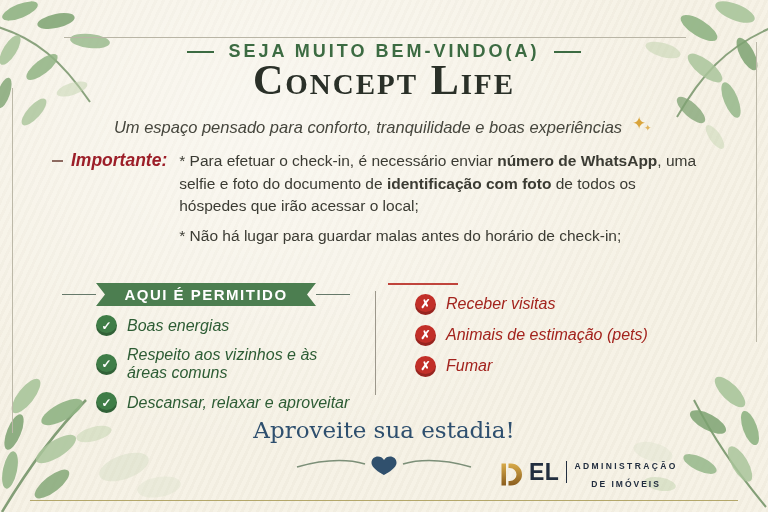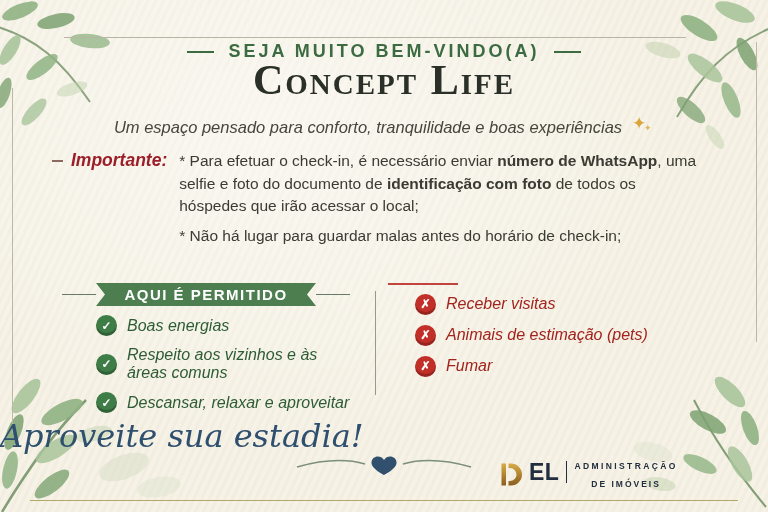--- a/index.html
+++ b/index.html
@@ -57,22 +57,22 @@
   .perm-item{display:flex;align-items:center;gap:10px;}
   .badge{width:21px;height:21px;border-radius:50%;flex:none;display:flex;align-items:center;justify-content:center;
     color:#fff;font-size:12px;font-weight:bold;box-shadow:inset 0 -3px 0 rgba(0,0,0,.22);}
   .badge-green{background:#3f7d47;}
   .badge-red{background:#c22f28;}
   .item-text{font-style:italic;font-size:16px;font-weight:500;}
   .item-text-green{color:#2d5c34;}
   .item-text-red{color:#a3231d;}
 
   
-  .farewell{position:absolute;top:417px;left:0;right:0;text-align:left;
-    font-family:"DejaVu Serif",serif;font-style:italic;font-size:32px;color:#2e4f6e;}
+  .farewell{position:absolute;top:417px;left:0;right:0;text-align:center;
+    font-family:"DejaVu Serif",serif;font-size:23px;color:#2e4f6e;}
   .flourish{position:absolute;top:451px;left:50%;transform:translateX(-50%);}
   .logo{position:absolute;left:500px;top:461px;display:flex;align-items:flex-start;gap:7px;}
   .logo-el{font-weight:bold;font-size:23px;color:#222e3f;letter-spacing:.5px;line-height:23px;}
   .logo-sep{width:1px;height:22px;background:#222e3f;}
   .logo-text{text-align:center;color:#222e3f;font-weight:bold;}
   .logo-line1{font-size:8.5px;letter-spacing:2.4px;line-height:10px;}
   .logo-line2{font-size:8.5px;letter-spacing:2px;line-height:10px;margin-top:8px;}
 
   .leaves{position:absolute;pointer-events:none;}
 </style>

